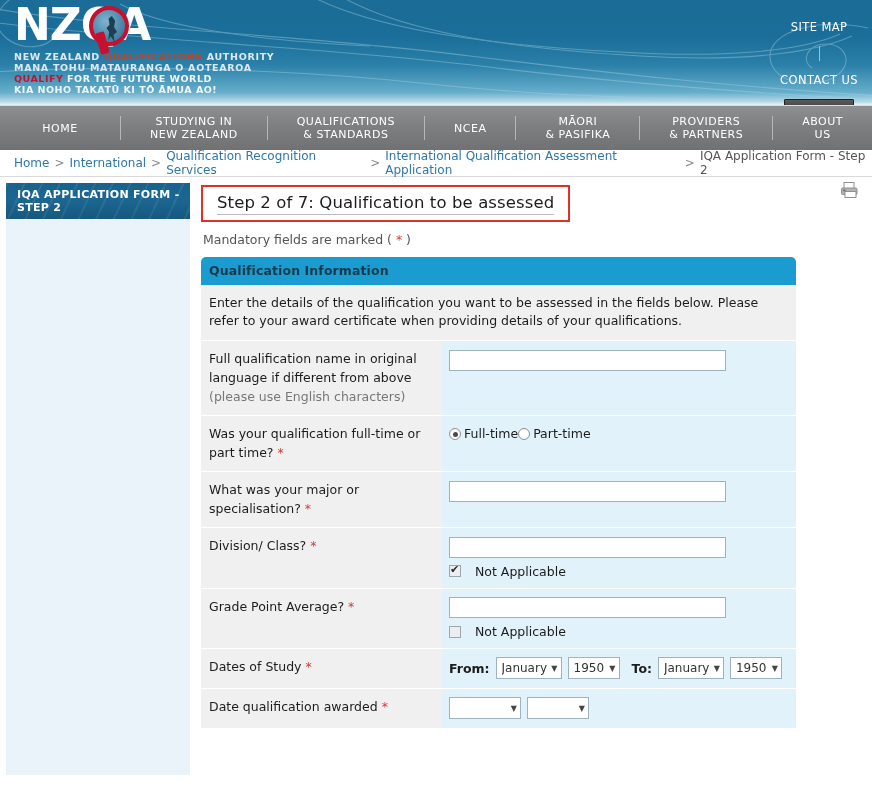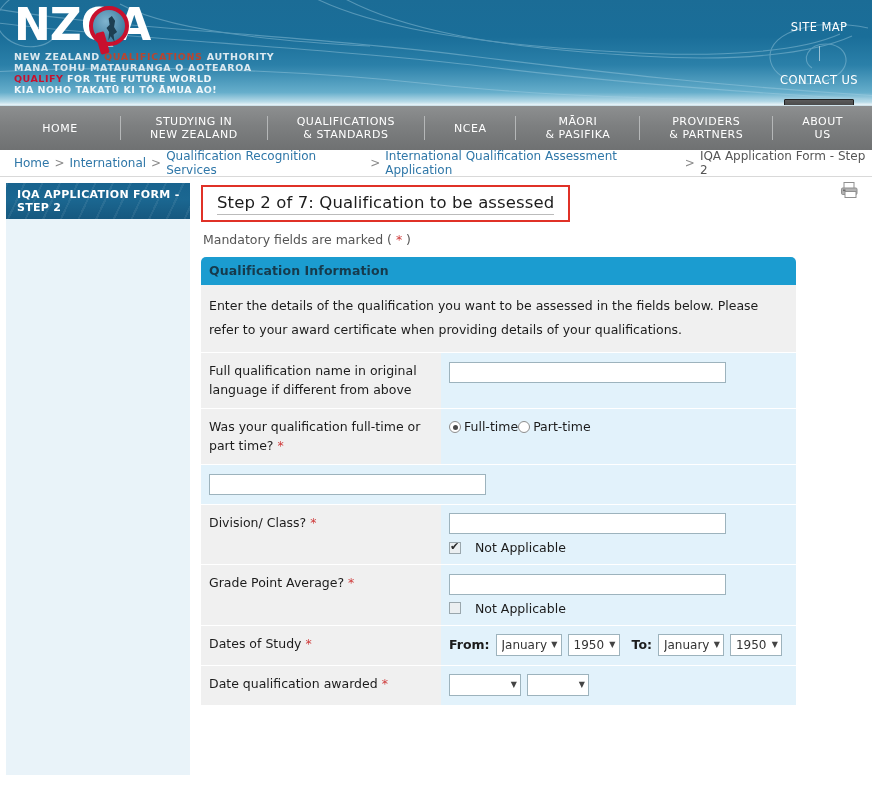--- a/index.html
+++ b/index.html
@@ -150,21 +150,21 @@
   .panel { width: 595px; }
   .sec-head {
     background: #1b9cd0;
     color: #163a4c; font-size: 12.5px; font-weight: bold;
     padding: 6px 0 7px 8px;
     border-radius: 5px 5px 0 0;
     letter-spacing: .1px;
   }
   .intro {
     background: #f0f0f0; color: #1c1c1c;
-    font-size: 12.5px; line-height: 24px;
+    font-size: 12.5px; line-height: 18px;
     padding: 9px 12px 10px 8px;
     border-bottom: 1px solid #ffffff;
   }
   .row { display: flex; border-bottom: 1px solid #ffffff; }
   .rlabel {
     width: 240px; flex: 0 0 240px;
     background: #f0f0f0; color: #1c1c1c;
     font-size: 12.5px; line-height: 19px;
     padding: 8px 8px 9px 8px;
   }
@@ -318,20 +318,21 @@
 
       <div class="panel">
 
         <div class="sec-head">Qualification Information</div>
         <div class="intro">Enter the details of the qualification you want to be assessed in the fields below. Please refer to your award certificate when providing details of your qualifications.</div>
 
 
         <div class="row">
           <div class="rlabel">
             <span>Full qualification name in original language if different from above</span><br>
+            <span class="sub">(please use English characters)</span>
           </div>
           <div class="rfield">
             <input class="txtin" type="text" value="" style="">
           </div>
         </div>
 
         <div class="row">
           <div class="rlabel">
             <span>Was your qualification full-time or part time?</span> <span class="star">*</span>
           </div>
@@ -343,20 +344,23 @@
               </label>
               <label class="radio-item">
                 <span class="rad"></span>
                 <span>Part-time</span>
               </label>
             </div>
           </div>
         </div>
 
         <div class="row">
+          <div class="rlabel">
+            <span>What was your major or specialisation?</span> <span class="star">*</span>
+          </div>
           <div class="rfield">
             <input class="txtin" type="text" value="" style="">
           </div>
         </div>
 
         <div class="row">
           <div class="rlabel">
             <span>Division/ Class?</span> <span class="star">*</span>
           </div>
           <div class="rfield">

